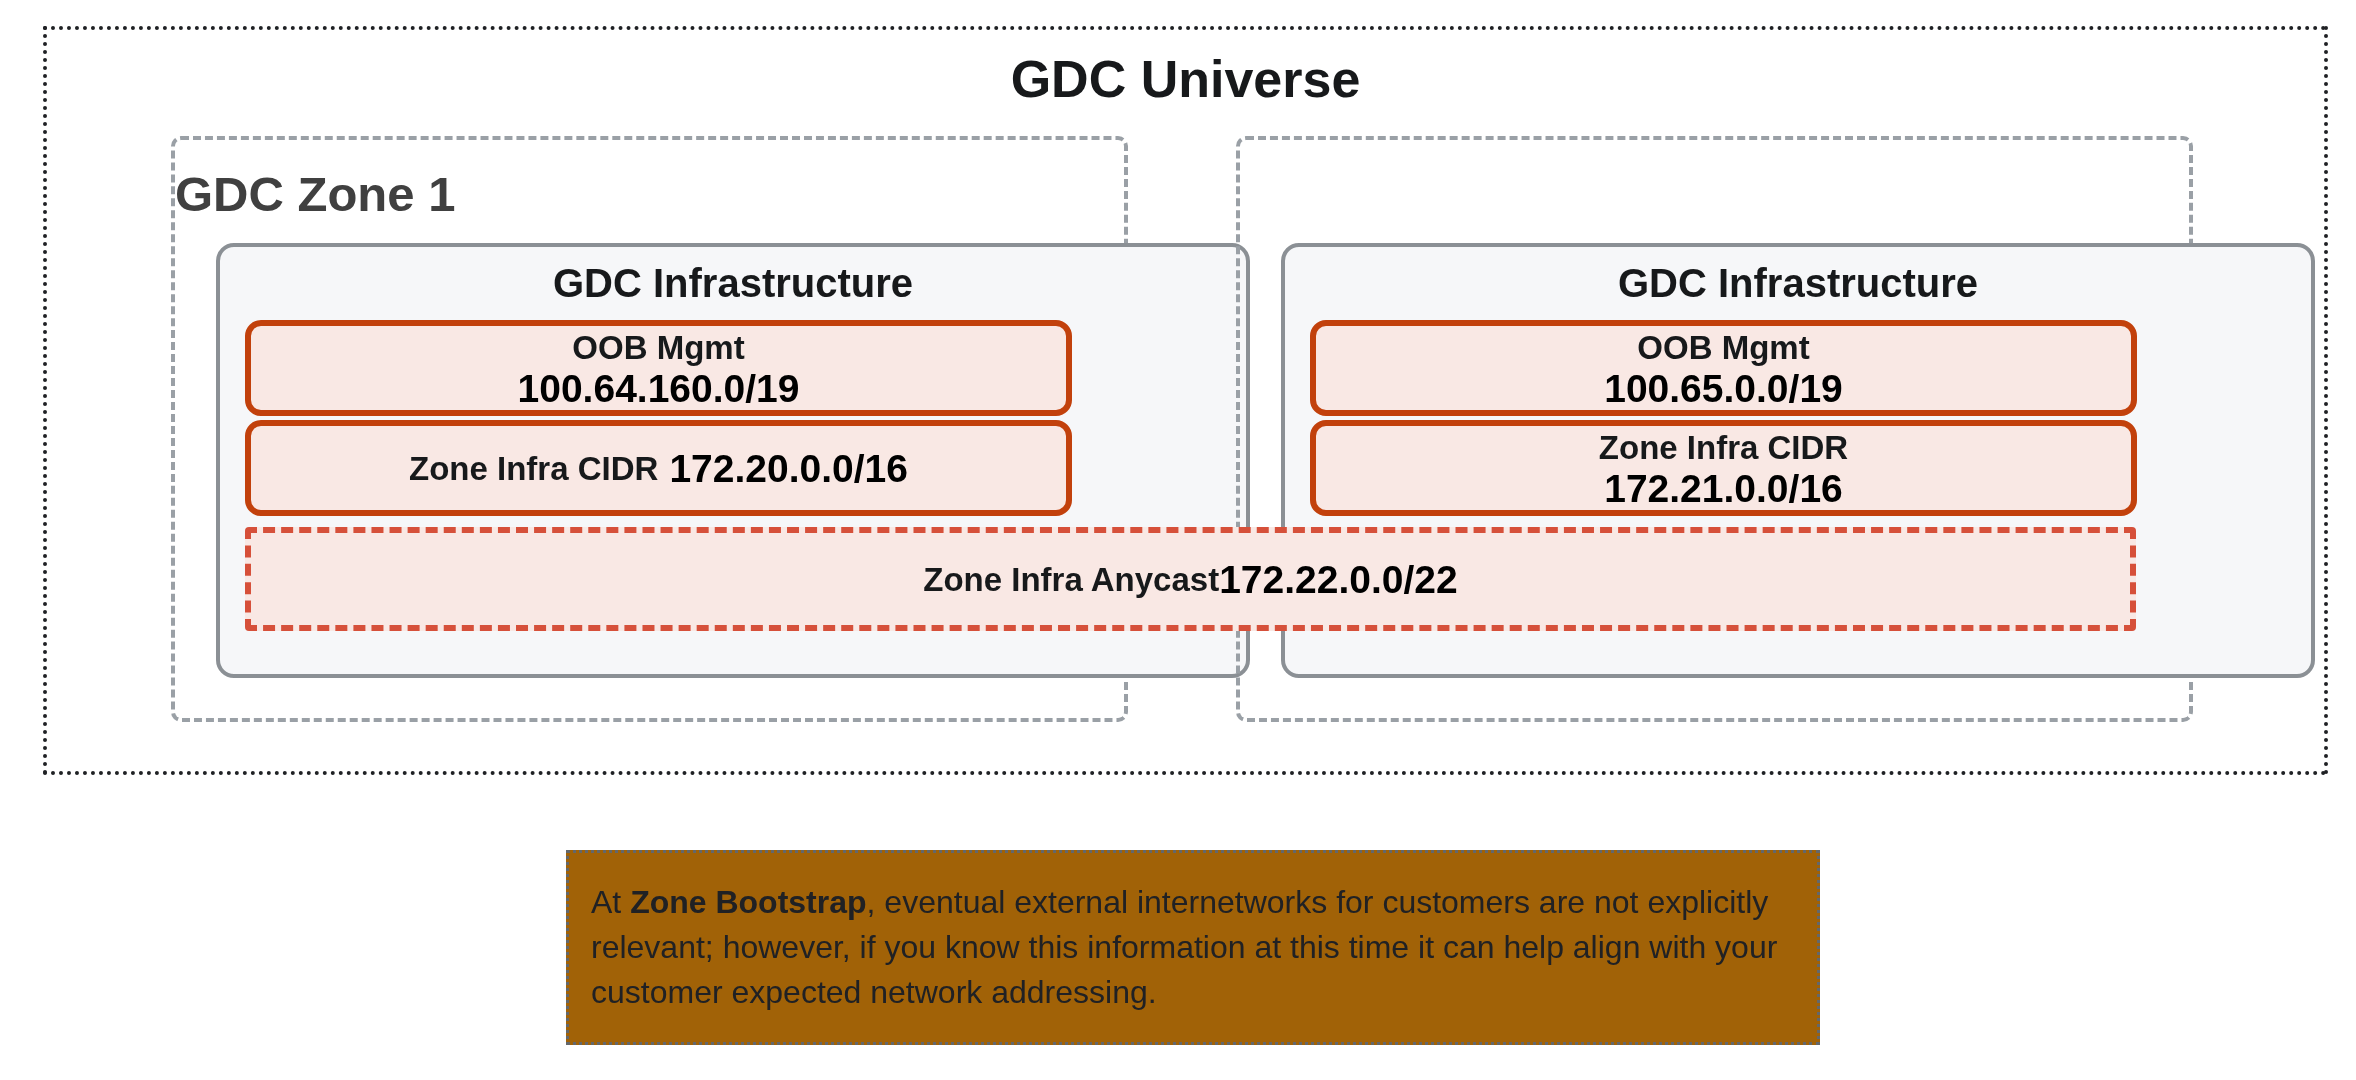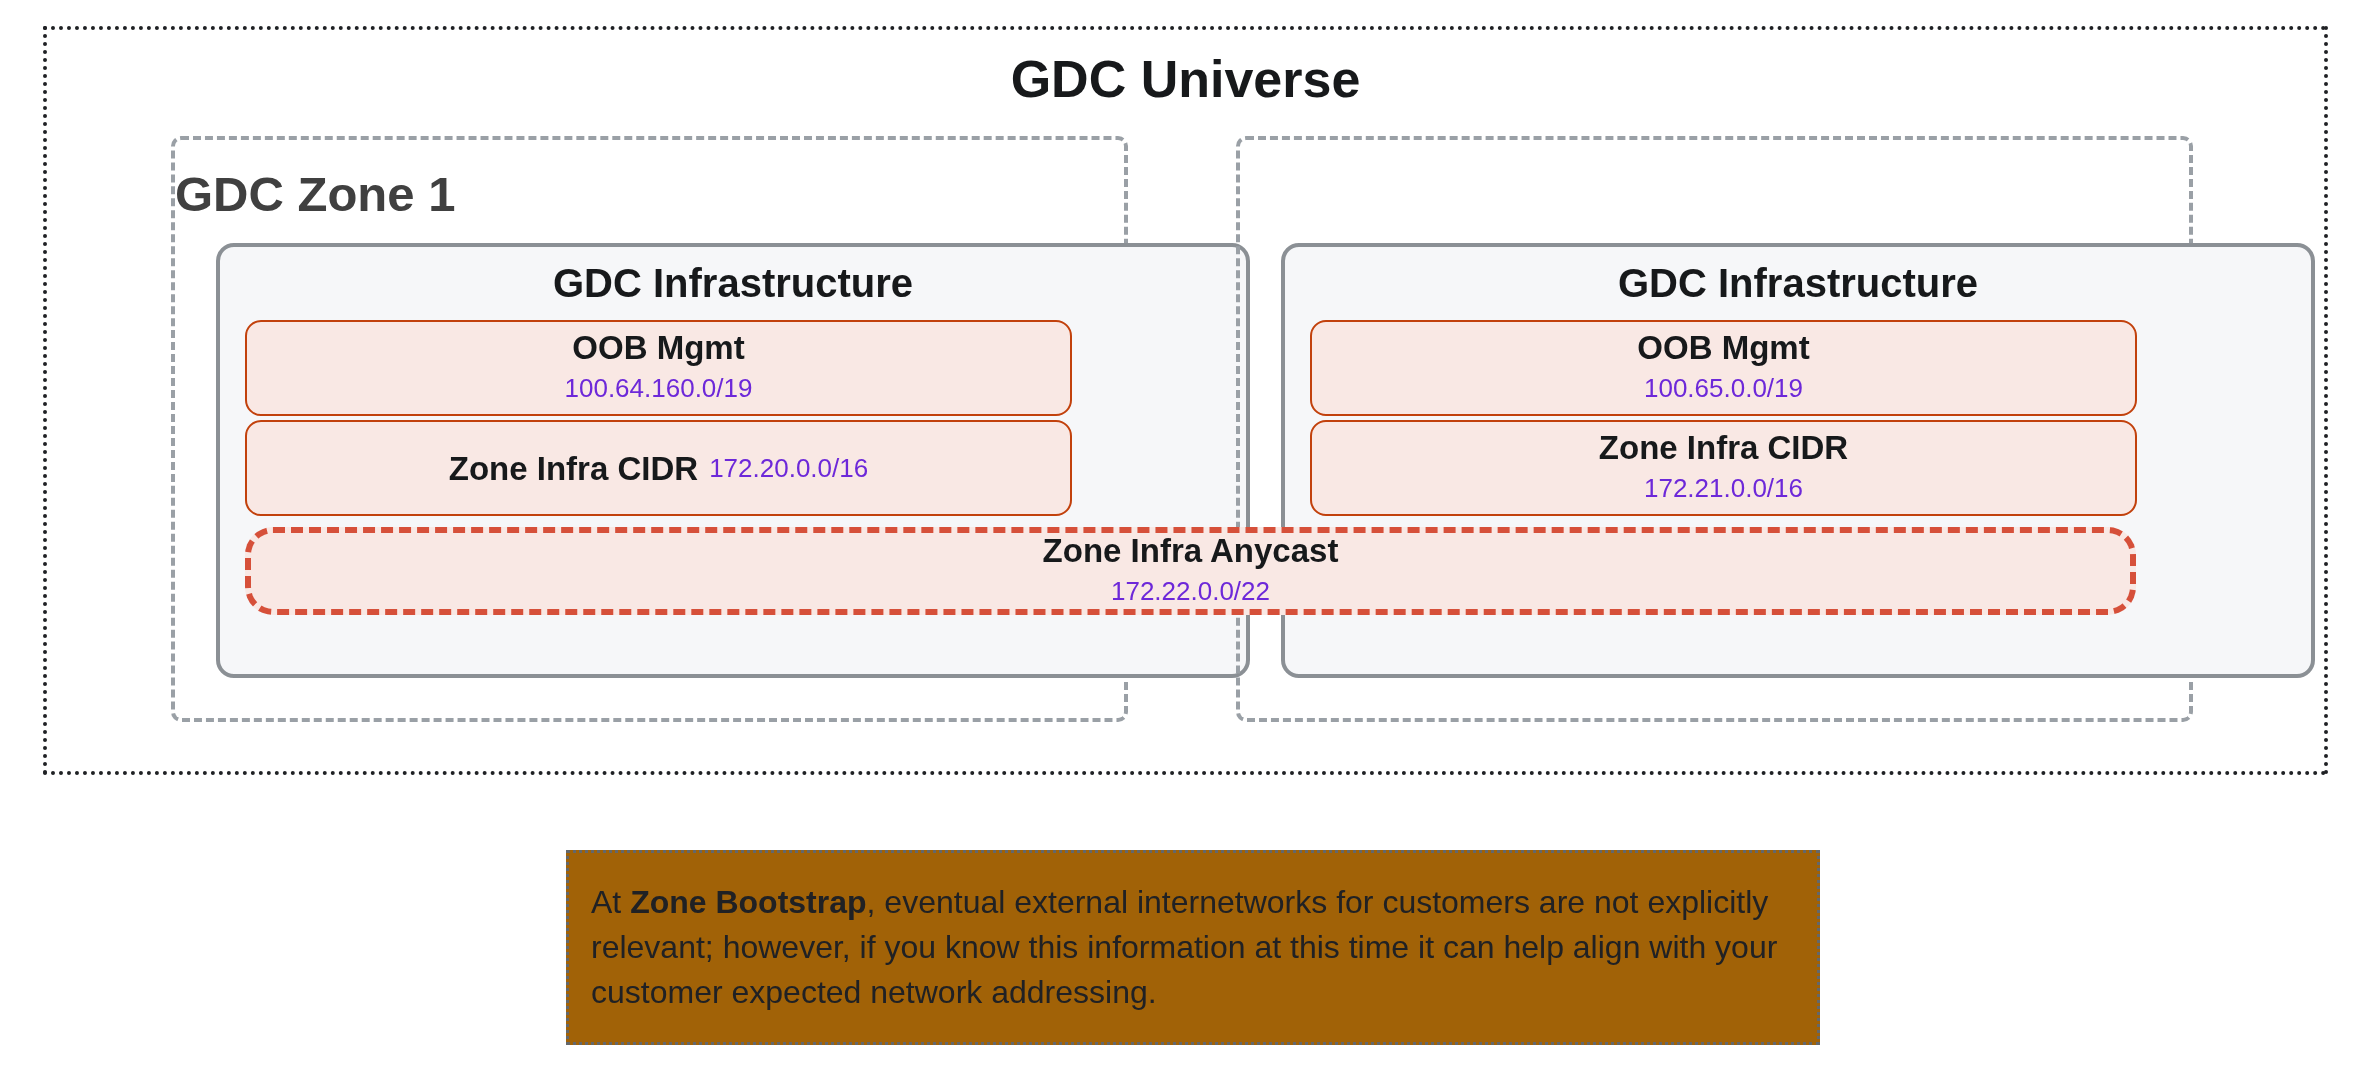--- a/index.html
+++ b/index.html
@@ -33,34 +33,34 @@
     box-sizing:border-box; background:#f6f7f9; border:4px solid #8b9095;
     border-radius:18px;
   }
   .i-title {
     position:absolute; left:0; right:0; top:12px; text-align:center;
     font-size:40px; line-height:48px; font-weight:bold; color:#17191b;
   }
   
   .redbox {
     position:absolute; left:25px; width:827px; height:96px;
-    box-sizing:border-box; background:#f9e8e4; border:2px solid #c2410c;
+    box-sizing:border-box; background:#f9e8e4; border:6px solid #c2410c;
     border-radius:16px; display:flex; flex-direction:column;
     align-items:center; justify-content:center; text-align:center;
   }
   .block-oob  { top:73px; }
   .block-cidr { top:173px; }
   .oneline { flex-direction:row; gap:11px; }
   .b-label { font-size:33px; line-height:41px; font-weight:bold; color:#17191b; }
-  .b-value { font-size:26px; line-height:41px; font-weight:normal; color:#6d28d9; }
+  .b-value { font-size:39px; line-height:41px; font-weight:bold; color:#000000; }
   
   .anycast {
-    position:absolute; left:235px; top:527px; width:1891px; height:88px;
+    position:absolute; left:235px; top:527px; width:1891px; height:104px;
     box-sizing:border-box; background:#f9e8e4; border:6px dashed #d6503a;
-    border-radius:28px; display:flex; flex-direction:column;
+    border-radius:4px; display:flex; 
     align-items:center; justify-content:center; text-align:center;
   }
   
   .note {
     position:absolute; left:556px; top:850px; width:1254px; height:195px;
     box-sizing:border-box; border:3px dotted #63676b; background:#a16207;
     padding:27px 22px;
   }
   .note-text {
     margin:0; font-size:32px; line-height:45px; color:#202124;

